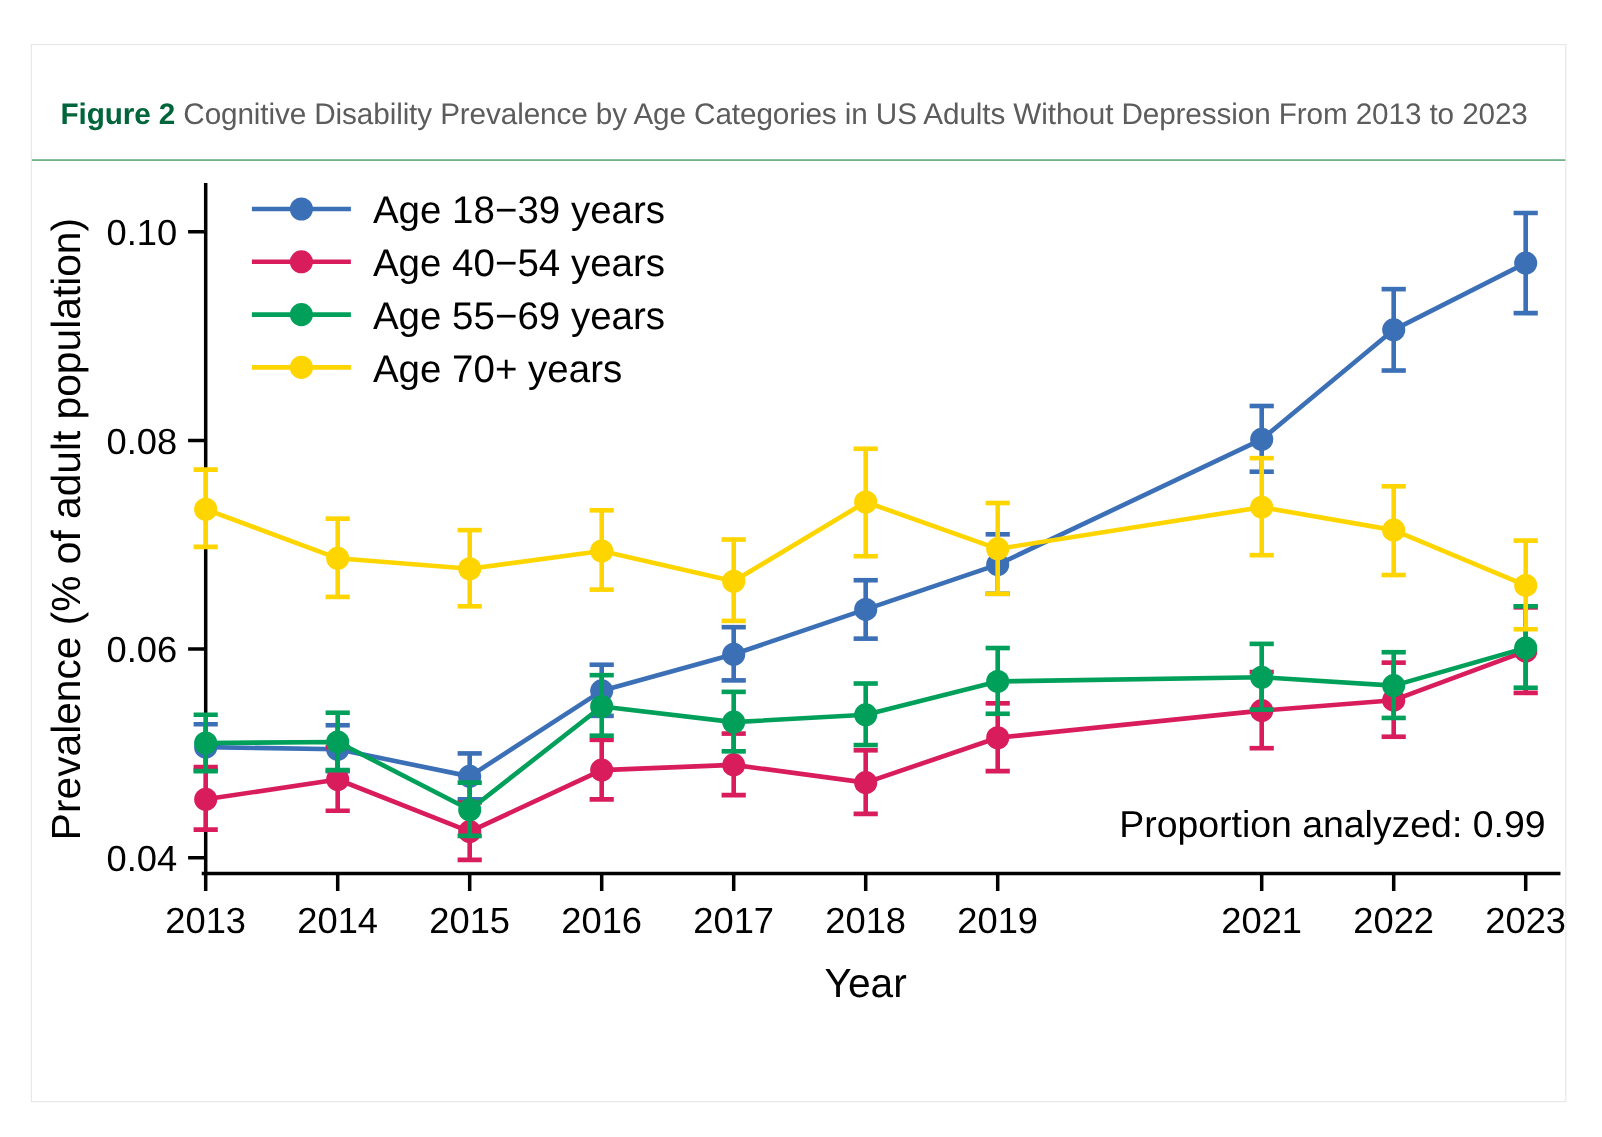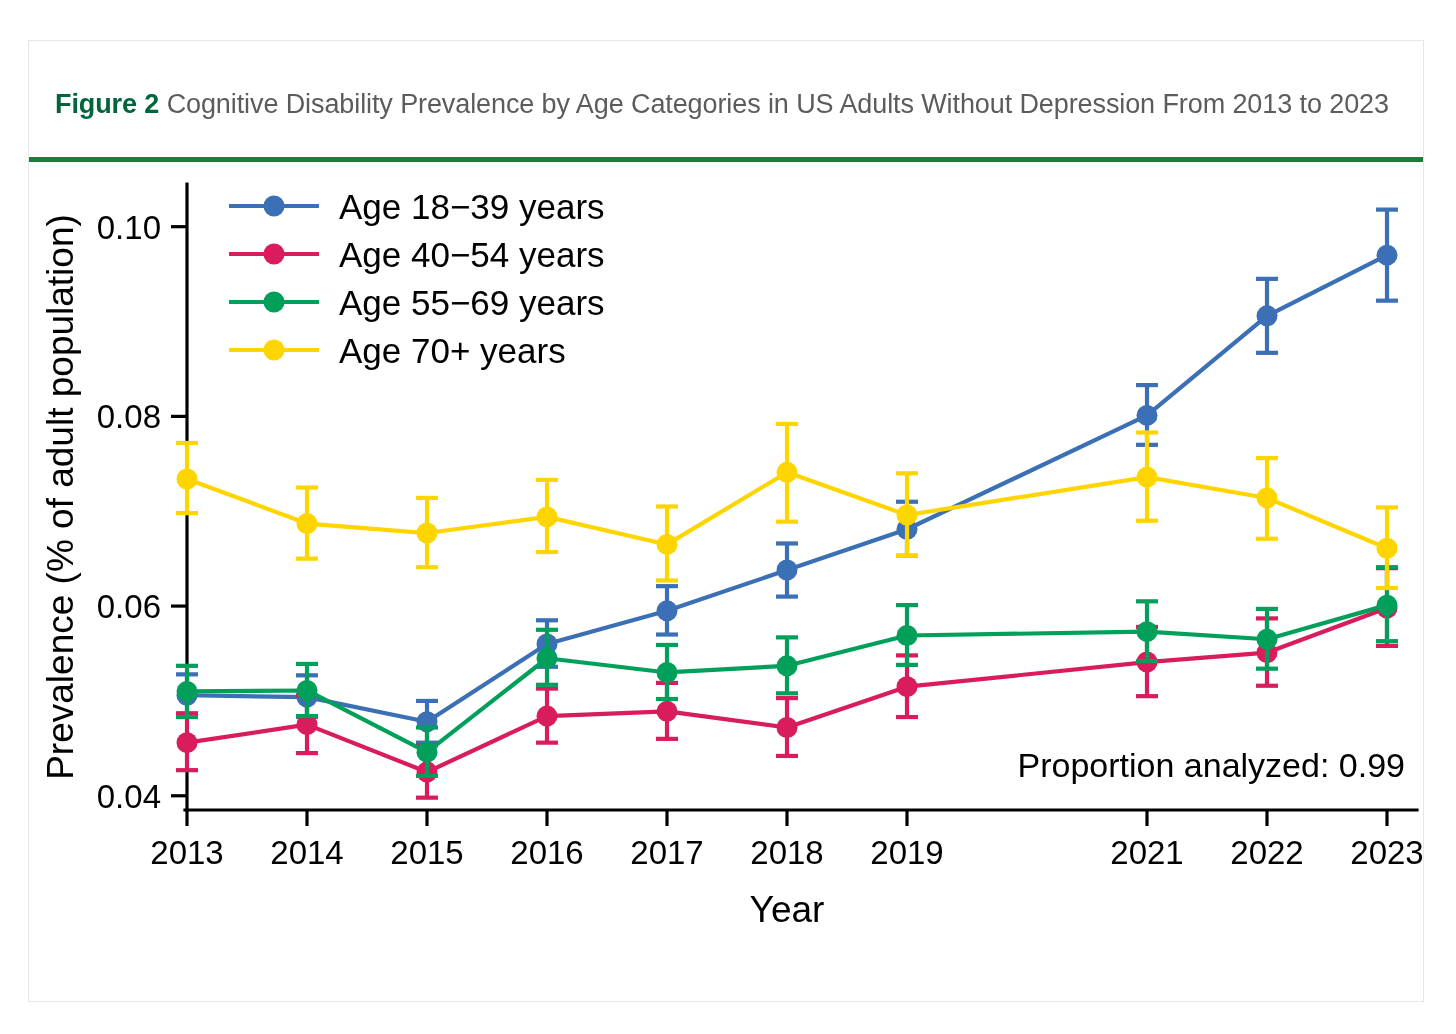--- a/index.html
+++ b/index.html
@@ -21,22 +21,22 @@
     top: 40px;
     width: 1396px;
     height: 962px;
     border: 1px solid #e6e6e6;
     background: #ffffff;
     box-sizing: border-box;
   }
   .card-header {
     box-sizing: border-box;
     width: 100%;
-    padding: 42px 30px 30px 26px;
-    border-bottom: 5px solid #15803d;
+    padding: 42px 30px 18px 26px;
+    border-bottom: 1px solid #15803d;
   }
   .fig-title {
     font-size: 27px;
     line-height: 1.62;
     color: #5c5c5c;
     font-family: "Liberation Sans", sans-serif;
     letter-spacing: -0.1px;
   }
   .fig-label {
     font-weight: bold;

